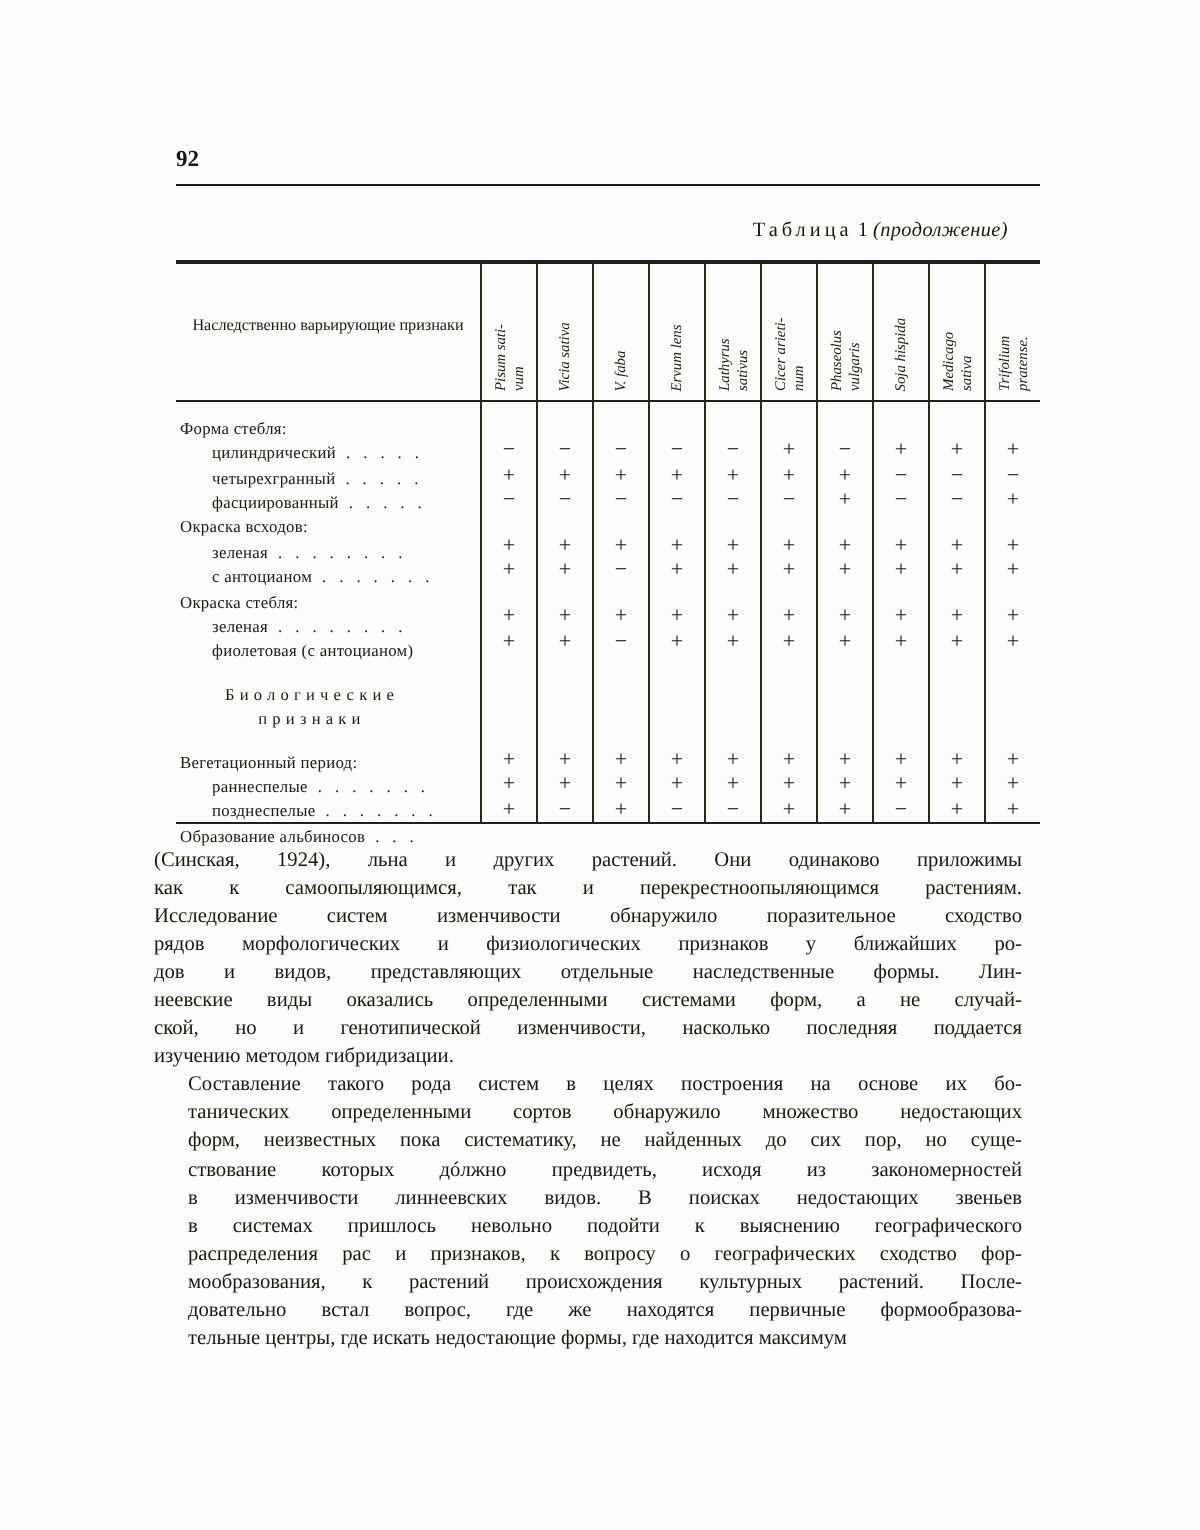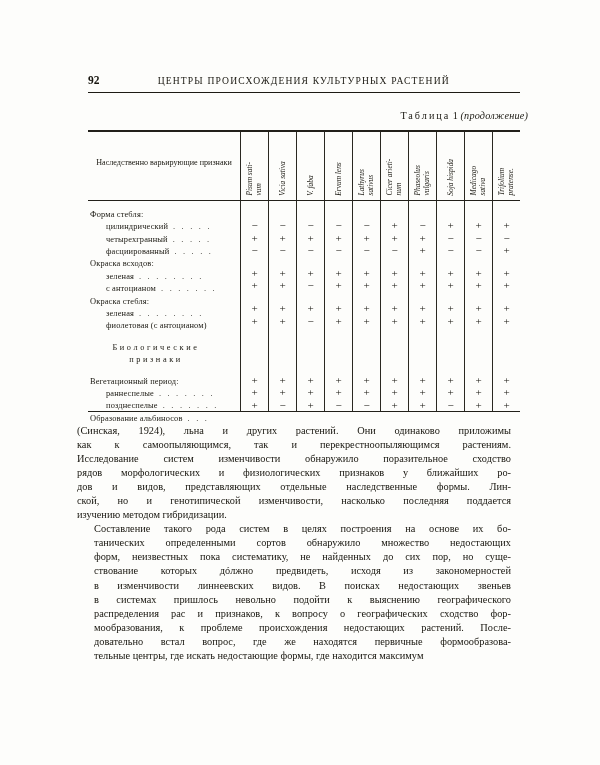--- a/index.html
+++ b/index.html
@@ -49,21 +49,21 @@
     position: absolute;
     left: 88px;
     top: 92px;
     width: 432px;
     height: 1.4px;
     background: #1d1b14;
   }
   
   .tbl-caption {
     position: absolute;
-    right: 72px;
+    right: 96px;
     top: 110px;
     font-size: 10.2px;
     color: #1a1811;
     white-space: nowrap;
   }
   .tbl-caption .sp {
     letter-spacing: 2.0px;
   }
   .tbl-caption .ital {
     font-style: italic;
@@ -239,21 +239,20 @@
     text-align-last: left;
   }
 </style>
 </head>
 <body>
 
 <div class="page">
 
   <div class="runhead">
     <span class="folio">92</span>
-    <span class="runhead-title">ЦЕНТРЫ ПРОИСХОЖДЕНИЯ КУЛЬТУРНЫХ РАСТЕНИЙ</span>
   </div>
   <div class="rule-head"></div>
 
   <div class="tbl-caption">
     <span class="sp">Таблица</span>
     <span>1</span>
     <span class="ital">(продолжение)</span>
   </div>
 
   <div class="table">
@@ -562,30 +561,31 @@
     <div class="rule-bot"></div>
   </div>
 
   <div class="body-text" id="bodytext">
       <p>
         <span class="jline">(Синская, 1924), льна и других растений. Они одинаково приложимы</span>
         <span class="jline">как к самоопыляющимся, так и перекрестноопыляющимся растениям.</span>
         <span class="jline">Исследование систем изменчивости обнаружило поразительное сходство</span>
         <span class="jline">рядов морфологических и физиологических признаков у ближайших ро-</span>
         <span class="jline">дов и видов, представляющих отдельные наследственные формы. Лин-</span>
+        <span class="jline">неевские виды оказались определенными системами форм, а не случай-</span>
         <span class="jline">ской, но и генотипической изменчивости, насколько последняя поддается</span>
         <span class="jline last">изучению методом гибридизации.</span>
       </p>
       <p class="indent">
         <span class="jline" style="text-indent: 17px;">Составление такого рода систем в целях построения на основе их бо-</span>
         <span class="jline">танических определенными сортов обнаружило множество недостающих</span>
         <span class="jline">форм, неизвестных пока систематику, не найденных до сих пор, но суще-</span>
         <span class="jline">ствование которых дóлжно предвидеть, исходя из закономерностей</span>
         <span class="jline">в изменчивости линнеевских видов. В поисках недостающих звеньев</span>
         <span class="jline">в системах пришлось невольно подойти к выяснению географического</span>
         <span class="jline">распределения рас и признаков, к вопросу о географических сходство фор-</span>
-        <span class="jline">мообразования, к проблеме происхождения недостающих растений. После-</span>
+        <span class="jline">мообразования, к растений происхождения культурных растений. После-</span>
         <span class="jline">довательно встал вопрос, где же находятся первичные формообразова-</span>
         <span class="jline last">тельные центры, где искать недостающие формы, где находится максимум</span>
       </p>
     </div>
 
 </div>
 
 </body></html>

